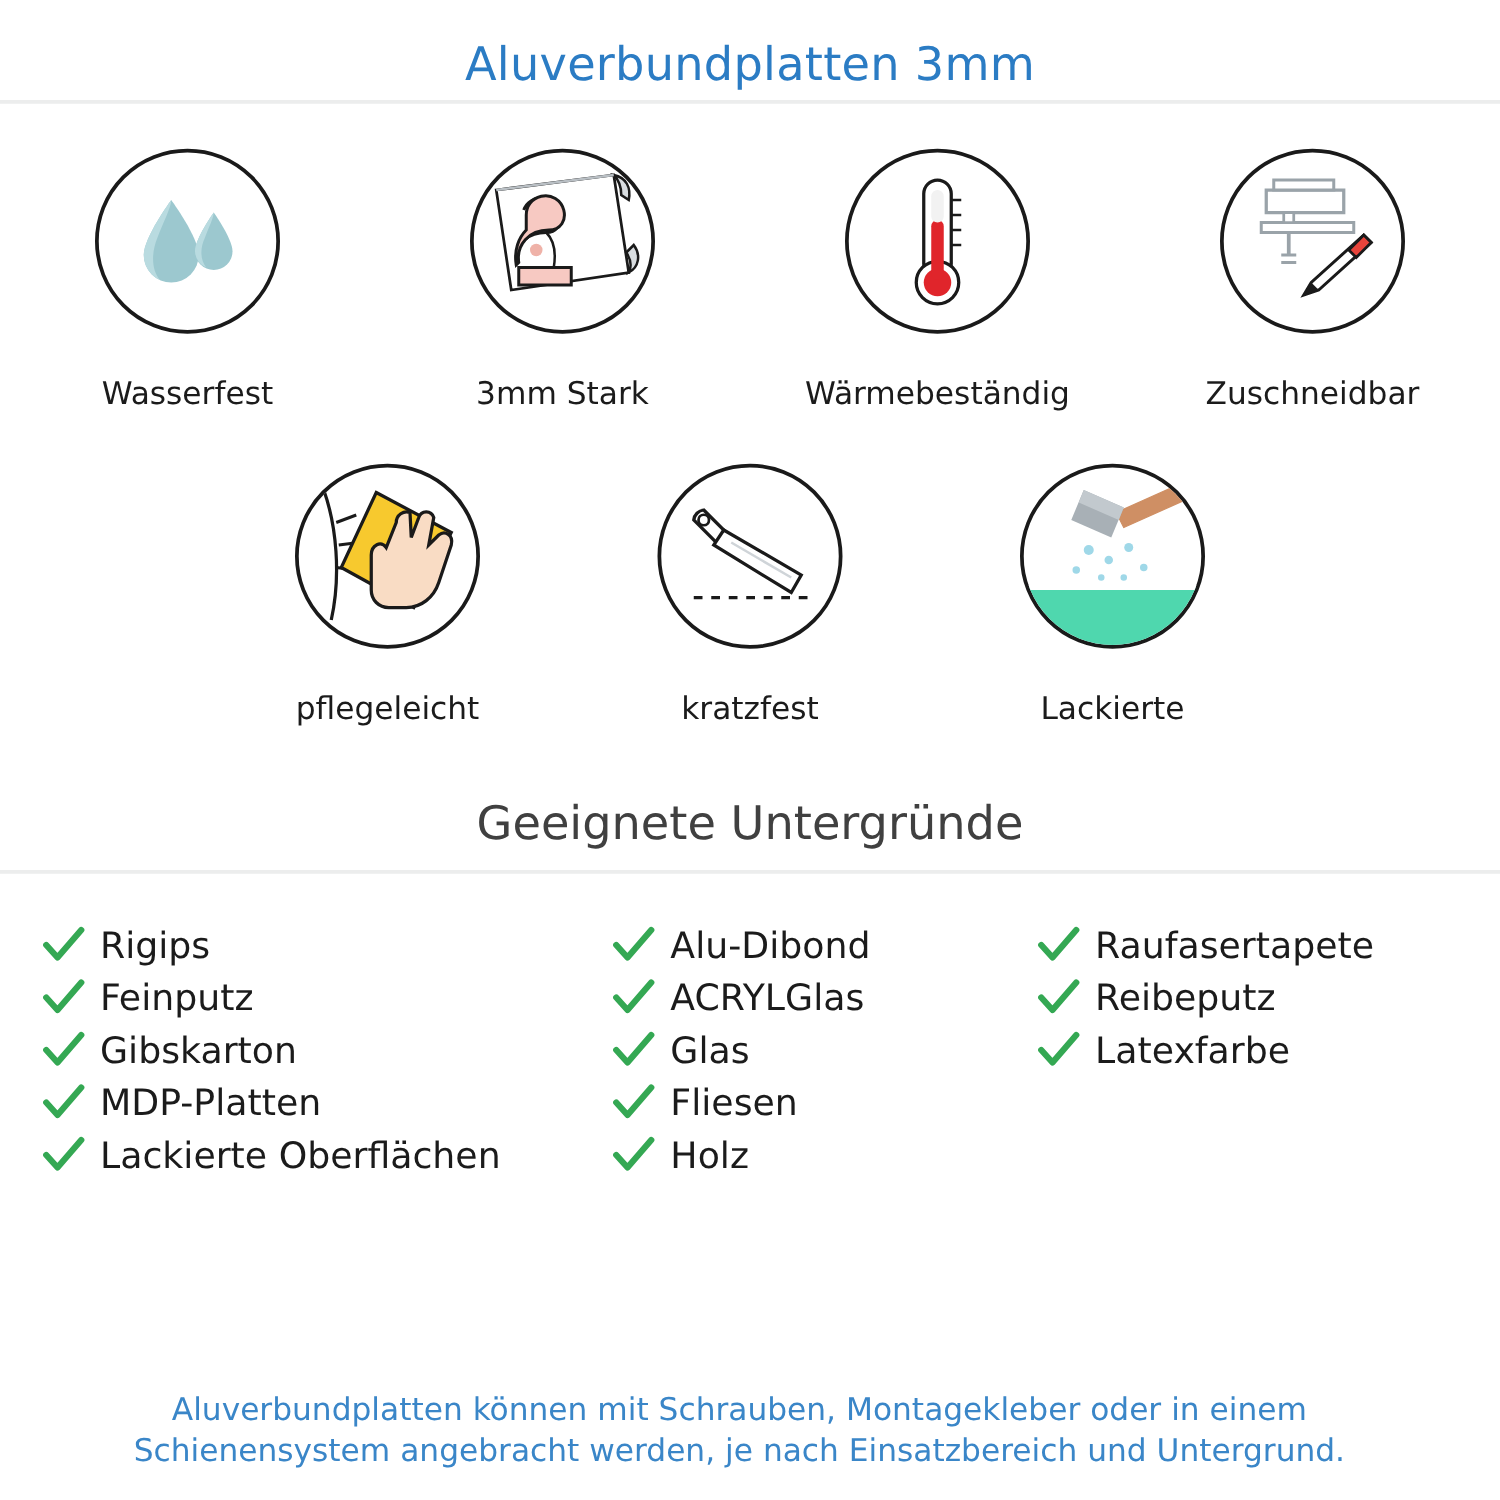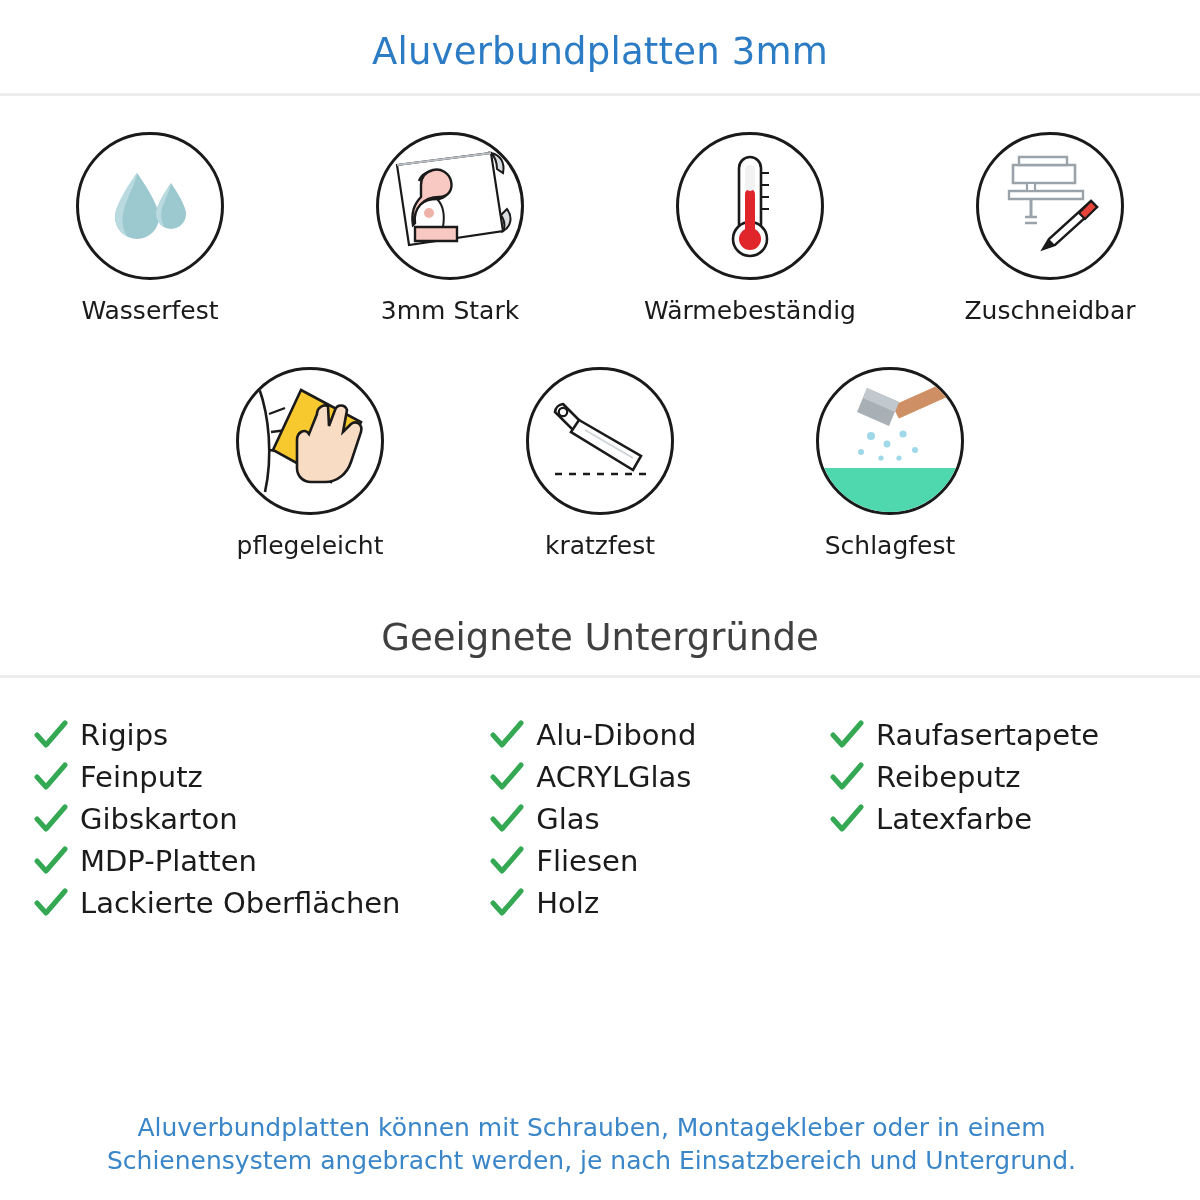--- a/index.html
+++ b/index.html
@@ -21,21 +21,21 @@
   }
 
   
   .title {
     text-align: center;
     color: #2b7cc4;
     font-size: 37px;
     font-weight: normal;
     letter-spacing: 0.2px;
     padding-top: 30px;
-    padding-bottom: 20px;
+    padding-bottom: 7px;
   }
   .rule {
     height: 3px;
     background: #eceded;
     width: 1200px;
   }
 
   
   .features {
     padding-top: 36px;
@@ -56,21 +56,21 @@
     width: 148px;
     height: 148px;
     border: 3px solid #1a1a1a;
     border-radius: 50%;
     position: relative;
     overflow: hidden;
     background: #fff;
     box-sizing: border-box;
   }
   .feat-label {
-    margin-top: 16px;
+    margin-top: 33px;
     font-size: 25px;
     color: #1b1b1b;
     text-align: center;
     white-space: nowrap;
   }
   .feat-row.row2 { margin-top: 42px; }
 
   
   .icon-svg { position: absolute; left: 0; top: 0; width: 142px; height: 142px; }
 
@@ -269,21 +269,21 @@
               <circle cx="52" cy="66" r="4"></circle>
               <circle cx="68" cy="74" r="3.4"></circle>
               <circle cx="84" cy="64" r="3.6"></circle>
               <circle cx="42" cy="82" r="3"></circle>
               <circle cx="96" cy="80" r="3"></circle>
               <circle cx="62" cy="88" r="2.6"></circle>
               <circle cx="80" cy="88" r="2.6"></circle>
             </g>
           </svg>
         </div>
-        <div class="feat-label">Schlagfest</div>
+        <div class="feat-label">Lackierte</div>
       </div>
 
     </div>
   </div>
 
   <div class="title2">Geeignete Untergründe</div>
   <div class="rule"></div>
 
   <div class="subs">
 

